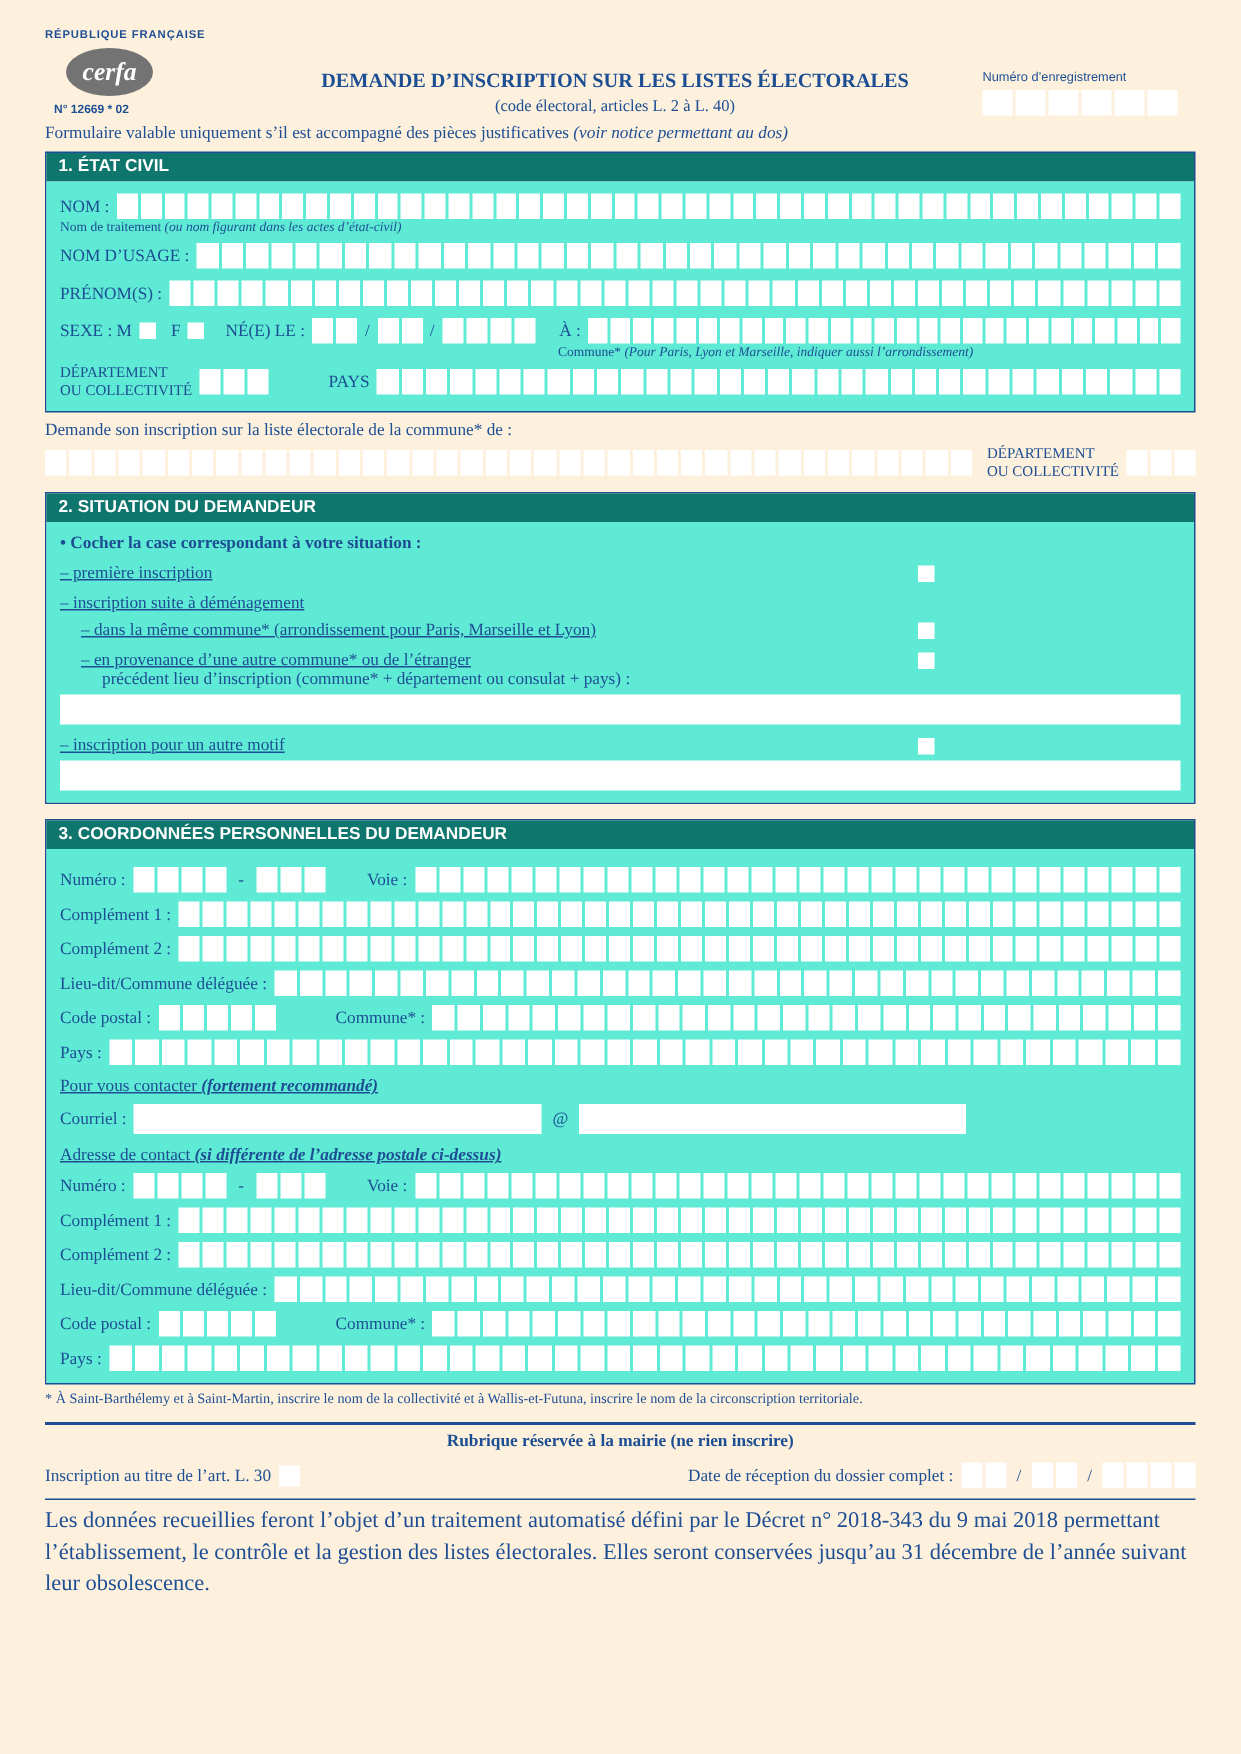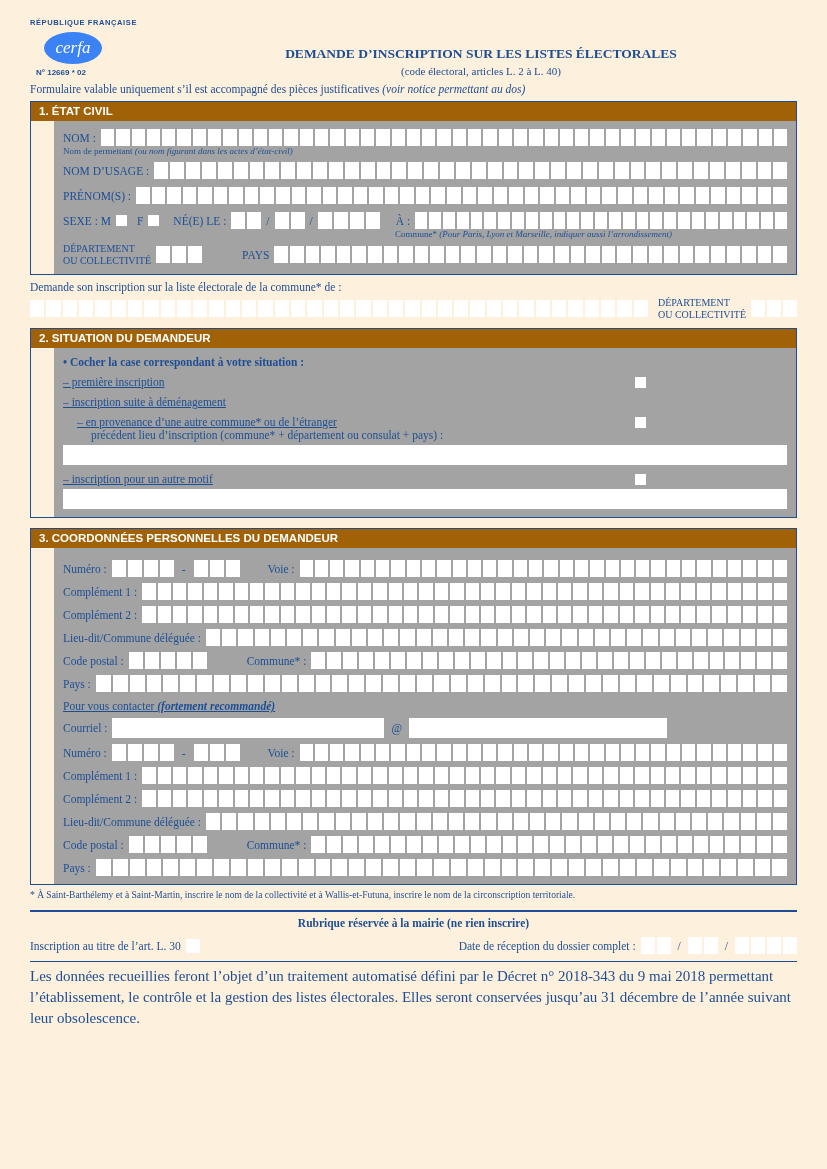--- a/index.html
+++ b/index.html
@@ -6,22 +6,22 @@
   .page {
     width:827px; height:1169px; box-sizing:border-box;
     padding:12px 30px 0 30px; overflow:hidden; position:relative;
     background:#fdf0dc; color:#1d4e94;
     font-family:"Liberation Serif", serif; font-size:11.5px;
   }
   
   .hdr { display:flex; align-items:flex-end; }
   .cerfa-block { width:135px; flex:none; padding-top:6px; }
   .republique { font-family:"Liberation Sans",sans-serif; font-size:7.5px; font-weight:bold; letter-spacing:.6px; }
-  .cerfa-oval { width:58px; height:32px; background:#3b82f6; border-radius:50%;
-    color:#fff; font-style:italic; font-weight:normal; font-size:17px;
+  .cerfa-oval { width:58px; height:32px; background:#737373; border-radius:50%;
+    color:#fff; font-style:italic; font-weight:bold; font-size:17px;
     display:flex; align-items:center; justify-content:center; margin:5px 0 4px 14px; }
   .cerfa-num { font-family:"Liberation Sans",sans-serif; font-size:8px; font-weight:bold; margin-left:6px; }
   .title-block { flex:1; text-align:center; padding-top:8px; }
   .t1 { font-size:13.5px; font-weight:bold; }
   .t2 { font-size:13.5px; font-weight:bold; margin-top:3px; }
   .t3 { font-size:11px; margin-top:3px; }
   .reg-block { width:142px; flex:none; font-family:"Liberation Sans",sans-serif; font-size:8.5px; padding-top:8px; }
   .reg-boxes { display:flex; gap:2px; margin-top:4px; }
   .reg-boxes .cell { flex:0 0 20px; height:17px; }
   
@@ -30,23 +30,23 @@
   .boxes.fixed { flex:none; }
   .boxes.fixed .cell { flex:0 0 14px; }
   .lbl { white-space:nowrap; margin-right:5px; }
   .row { display:flex; align-items:center; }
   .checkbox { width:11px; height:11px; background:#fff; flex:none; }
   .inputline { background:#fff; height:20px; }
   .hint { font-size:9px; }
   .notice { margin:6px 0 6px 0; }
   
   .panel { border:1.5px solid #1d4e94; }
-  .panel-header { background:#a16207; color:#fff; font-family:"Liberation Sans",sans-serif;
+  .panel-header { background:#0f766e; color:#fff; font-family:"Liberation Sans",sans-serif;
     font-weight:bold; font-size:11.5px; padding:3px 8px 4px 8px; }
-  .panel-body { background:#a3a3a3; padding:8px 9px;margin-left:23px; }
+  .panel-body { background:#5eead4; padding:8px 9px; }
   .mt4{margin-top:4px}.mt6{margin-top:6px}.mt8{margin-top:8px}.mt10{margin-top:10px}
   
   .s2row { position:relative; padding-right:180px;text-decoration:underline; }
   .cb-abs { position:absolute; left:572px; top:1px; }
   .indent1 { margin-left:14px; }
   .indent2 { margin-left:28px; }
   .bold { font-weight:bold; }
   .uline { text-decoration:underline; }
   
   .hr2 { height:2px; background:#1d4e94; margin-top:10px; }
@@ -66,20 +66,31 @@
   <div class="hdr">
     <div class="cerfa-block">
       <div class="republique">RÉPUBLIQUE FRANÇAISE</div>
       <div class="cerfa-oval">cerfa</div>
       <div class="cerfa-num">N° 12669 * 02</div>
     </div>
     <div class="title-block">
       <div class="t1">DEMANDE D’INSCRIPTION SUR LES LISTES ÉLECTORALES</div>
       <div class="t3">(code électoral, articles L. 2 à L. 40)</div>
     </div>
+    <div class="reg-block">
+      <div>Numéro d’enregistrement</div>
+      <div class="reg-boxes">
+          <span class="cell"></span>
+          <span class="cell"></span>
+          <span class="cell"></span>
+          <span class="cell"></span>
+          <span class="cell"></span>
+          <span class="cell"></span>
+        </div>
+    </div>
   </div>
 
   <div class="notice"><span>Formulaire valable uniquement s’il est accompagné des pièces justificatives </span><i>(voir notice permettant au dos)</i></div>
 
   <div class="panel">
     <div class="panel-header">1.  ÉTAT CIVIL</div>
     <div class="panel-body">
 
       <div class="row">
         <span class="lbl">NOM :</span>
@@ -124,21 +135,21 @@
             <span class="cell"></span>
             <span class="cell"></span>
             <span class="cell"></span>
             <span class="cell"></span>
             <span class="cell"></span>
             <span class="cell"></span>
             <span class="cell"></span>
             <span class="cell"></span>
           </span>
       </div>
-      <div class="hint"><span>Nom de permettant </span><i>(ou nom figurant dans les actes d’état-civil)</i></div>
+      <div class="hint"><span>Nom de traitement </span><i>(ou nom figurant dans les actes d’état-civil)</i></div>
 
       <div class="row mt6">
         <span class="lbl">NOM D’USAGE :</span>
         <span class="boxes">
             <span class="cell"></span>
             <span class="cell"></span>
             <span class="cell"></span>
             <span class="cell"></span>
             <span class="cell"></span>
             <span class="cell"></span>
@@ -388,20 +399,24 @@
 
       <div class="s2row mt8">
         <span>– première inscription</span>
         <span class="checkbox cb-abs"></span>
       </div>
 
       <div class="s2row mt8">
         <span>– inscription suite à déménagement</span>
       </div>
 
+      <div class="s2row mt6 indent1">
+        <span>– dans la même commune* (arrondissement pour Paris, Marseille et Lyon)</span>
+        <span class="checkbox cb-abs" style="left:558px"></span>
+      </div>
 
       <div class="s2row mt8 indent1">
         <span>– en provenance d’une autre commune* ou de l’étranger</span>
         <span class="checkbox cb-abs" style="left:558px"></span>
       </div>
       <div class="indent2" style="margin-top:1px">précédent lieu d’inscription (commune* + département ou consulat + pays) :</div>
       <div class="inputline mt4"></div>
 
       <div class="s2row mt8">
         <span>– inscription pour un autre motif</span>
@@ -698,20 +713,21 @@
       <div class="mt8 uline"><span>Pour vous contacter </span><i class="bold">(fortement recommandé)</i></div>
 
 
       <div class="row mt6">
         <span class="lbl">Courriel :</span>
         <span class="courriel-field" style="width:272px"></span>
         <span class="lbl" style="margin:0 7px">@</span>
         <span class="courriel-field" style="width:258px"></span>
       </div>
 
+      <div class="mt8 uline"><span>Adresse de contact </span><i class="bold">(si différente de l’adresse postale ci-dessus)</i></div>
 
       <div class="row mt6">
         <span class="lbl">Numéro :</span>
         <span class="boxes fixed">
             <span class="cell"></span>
             <span class="cell"></span>
             <span class="cell"></span>
             <span class="cell"></span>
           </span>
         <span class="lbl" style="margin:0 8px">-</span>

